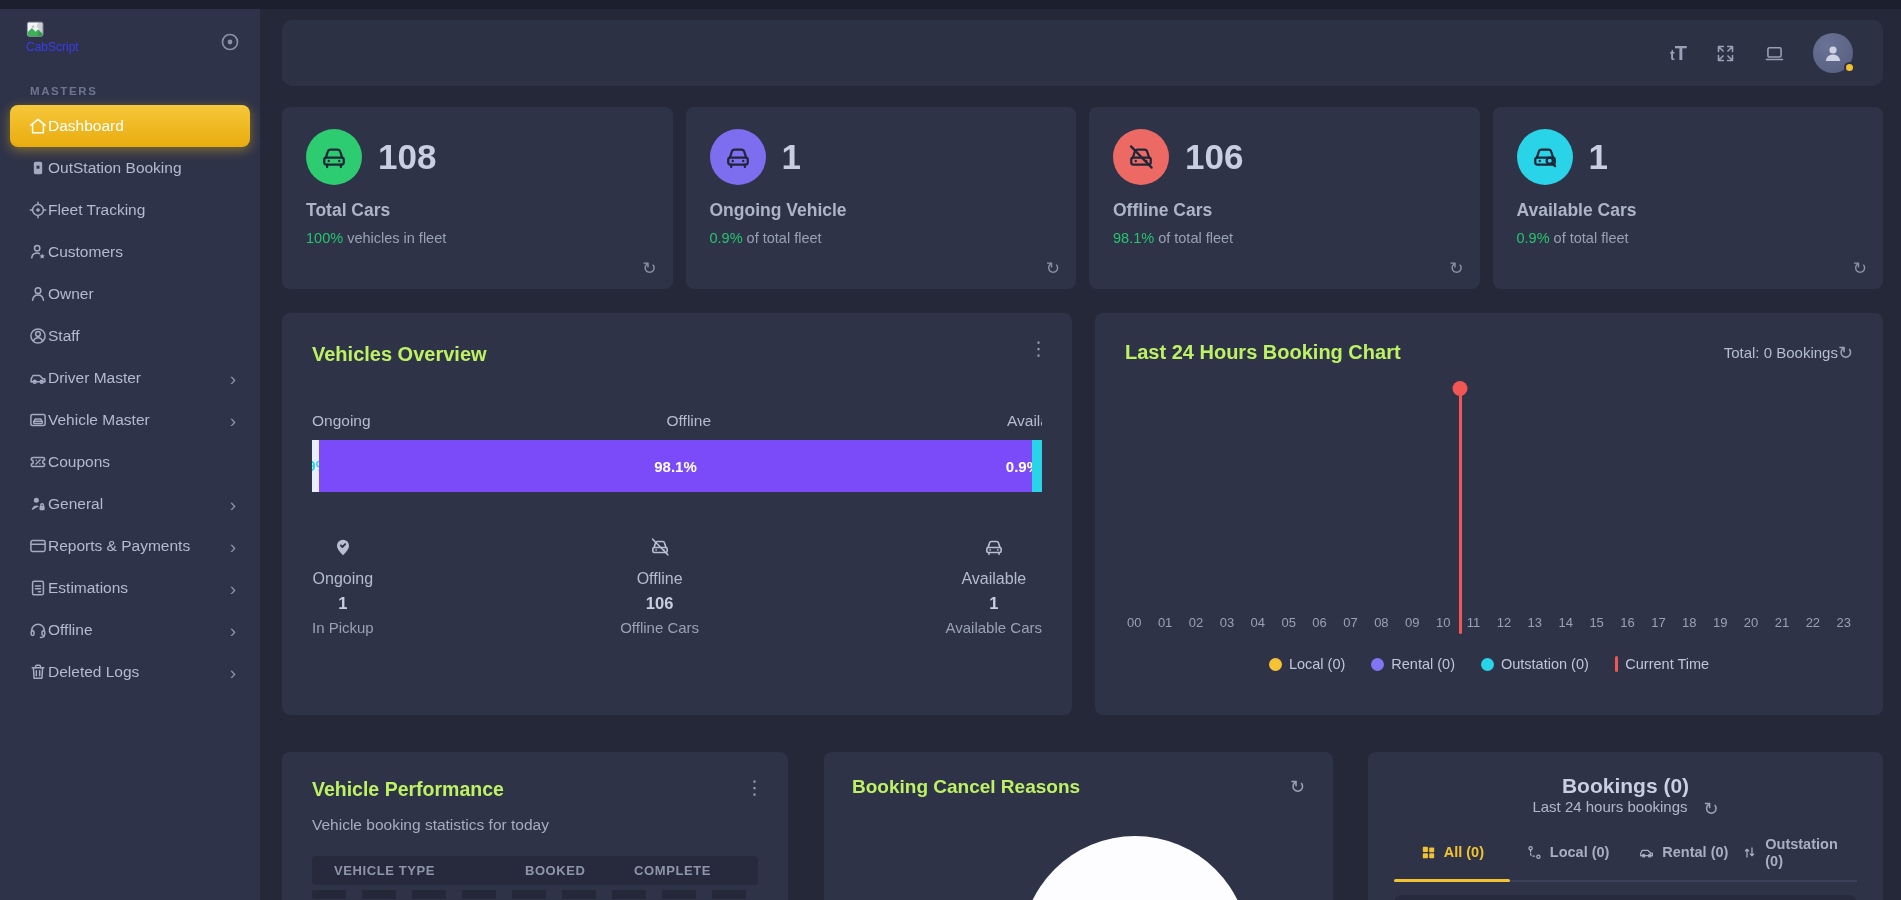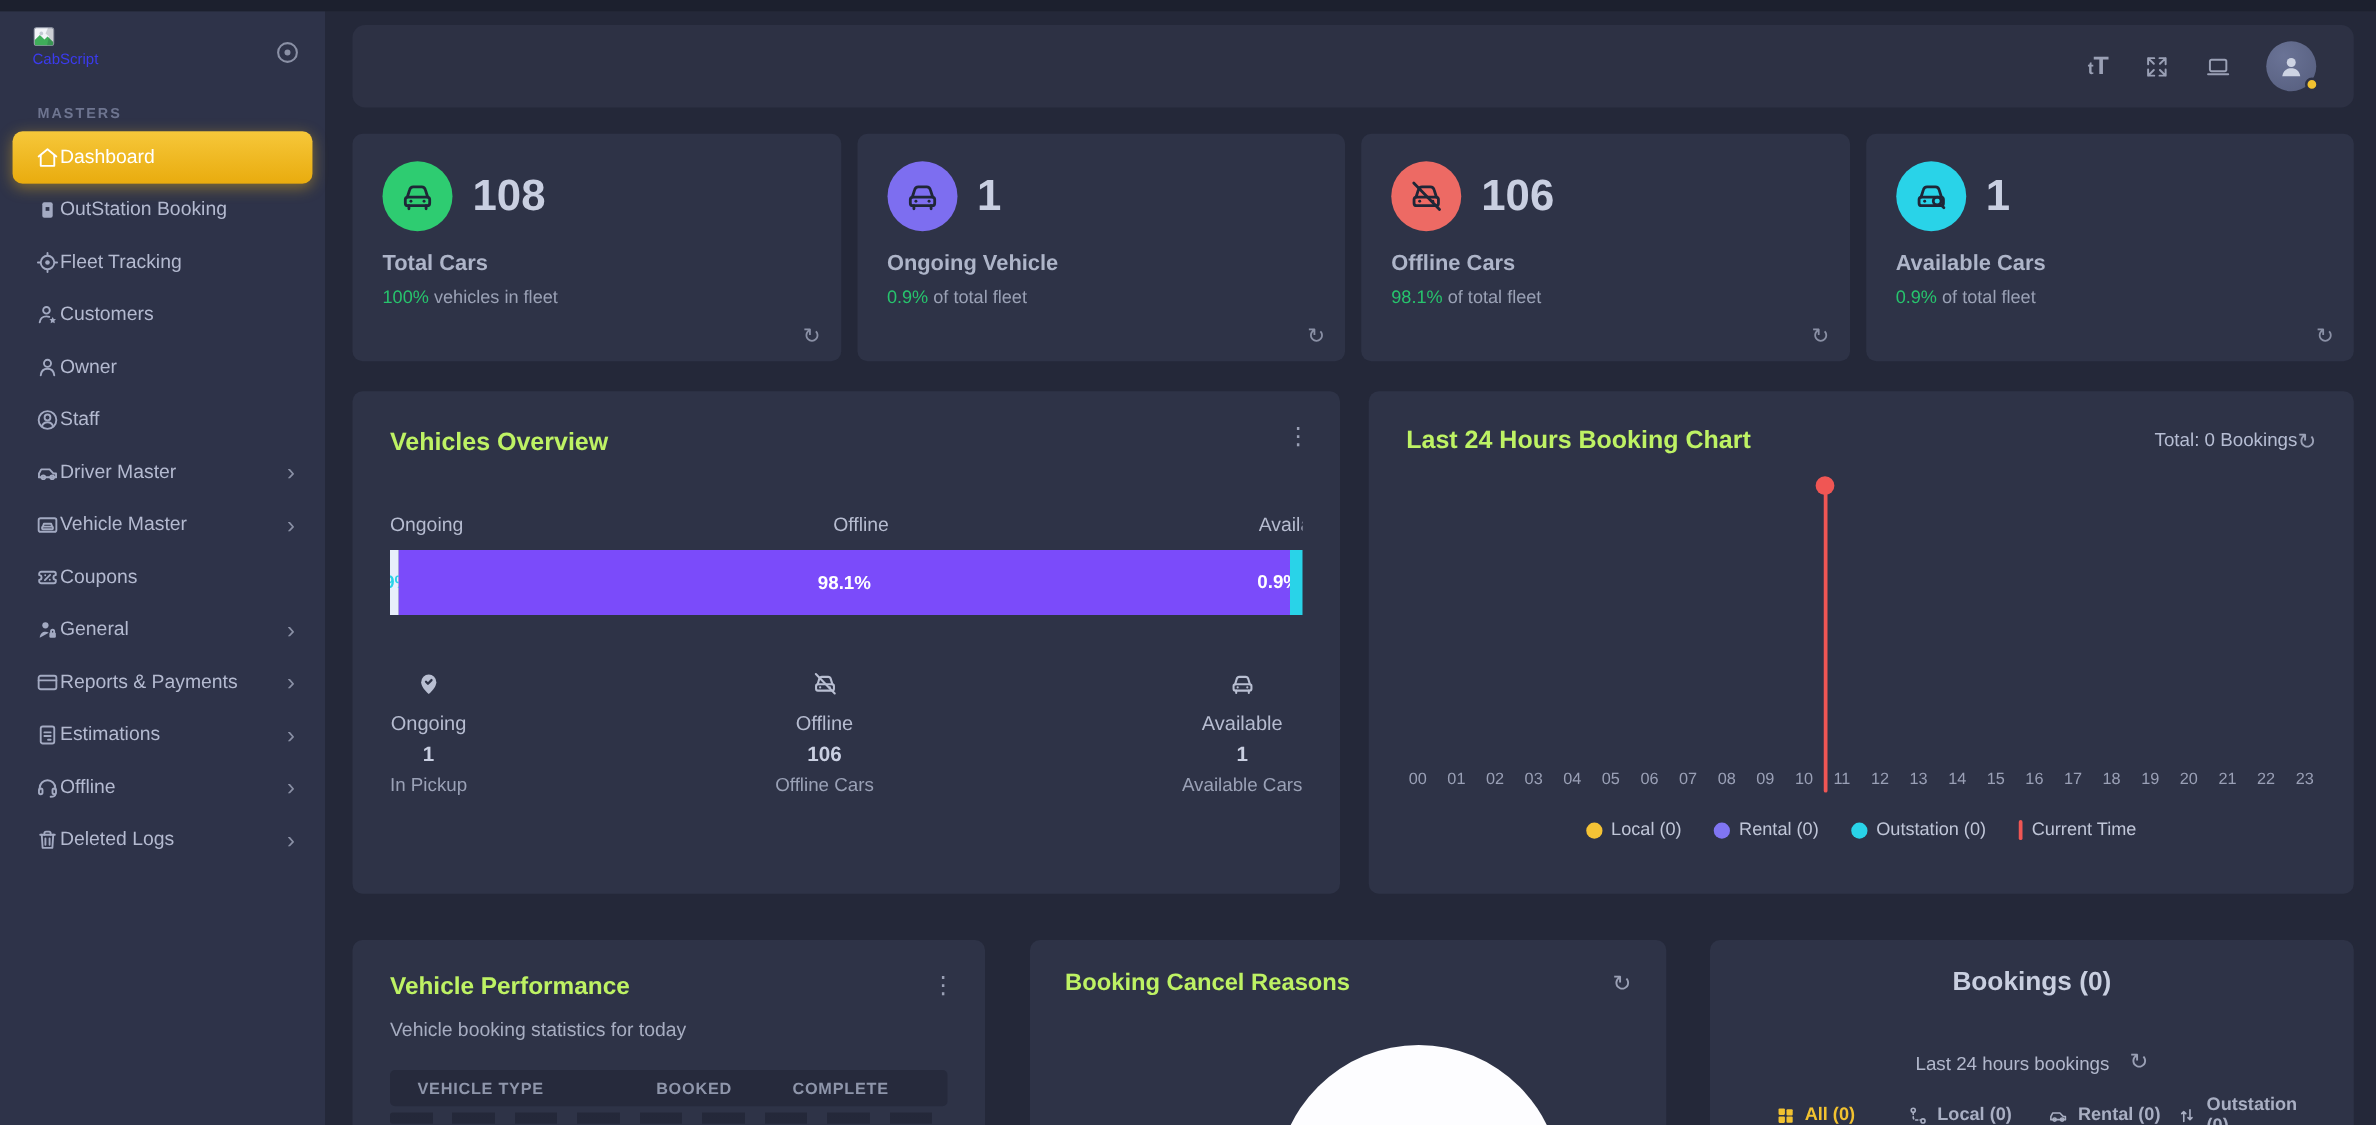--- a/index.html
+++ b/index.html
@@ -95,21 +95,21 @@
 
   
   .panel-bcr { left:824px; top:752px; width:509px; height:230px; padding:24px 28px; overflow:hidden; }
   .bcr-head { display:flex; justify-content:space-between; align-items:center; }
   .donut { position:absolute; left:197px; top:84px; width:228px; height:228px; border-radius:50%; background:#fdfdff; }
 
   
   .panel-bk { left:1368px; top:752px; width:515px; height:230px; padding:22px 26px; }
   .bk-head { display:flex; justify-content:space-between; align-items:center;flex-direction:column; }
   .bk-title { font-size:21px; font-weight:700; color:#c9cfe0; }
-  .bk-sub { display:flex; align-items:flex-end; gap:16px; font-size:15px; color:#b2b8cc;margin-top:40px; }
+  .bk-sub { display:flex; align-items:flex-start; gap:16px; font-size:15px; color:#b2b8cc; }
   .tabs { margin-top:16px; display:flex; border-bottom:2px solid #3c415a; }
   .tab { flex:1; display:flex; align-items:center; justify-content:center; gap:7px; padding-bottom:11px; font-size:14.5px; font-weight:700; color:#a9afc3; background:none; border:none; cursor:pointer; position:relative; line-height:1.15; text-align:left; }
   .tab .icon { width:17px; height:17px; flex:none; }
   .tab.active { color:#f2c230; }
   .tab.active::after { content:""; position:absolute; left:0; right:0; bottom:-2px; height:3px; background:#f2c230; border-radius:2px; }
   .bk-section { margin-top:13px; background:#262a3c; border-radius:8px; padding:15px 18px 30px; font-size:16px; font-weight:600; color:#b6bdd1; }
 
   .icon svg { width:100%; height:100%; display:block; }
   .icon { display:inline-flex; }
 </style>

